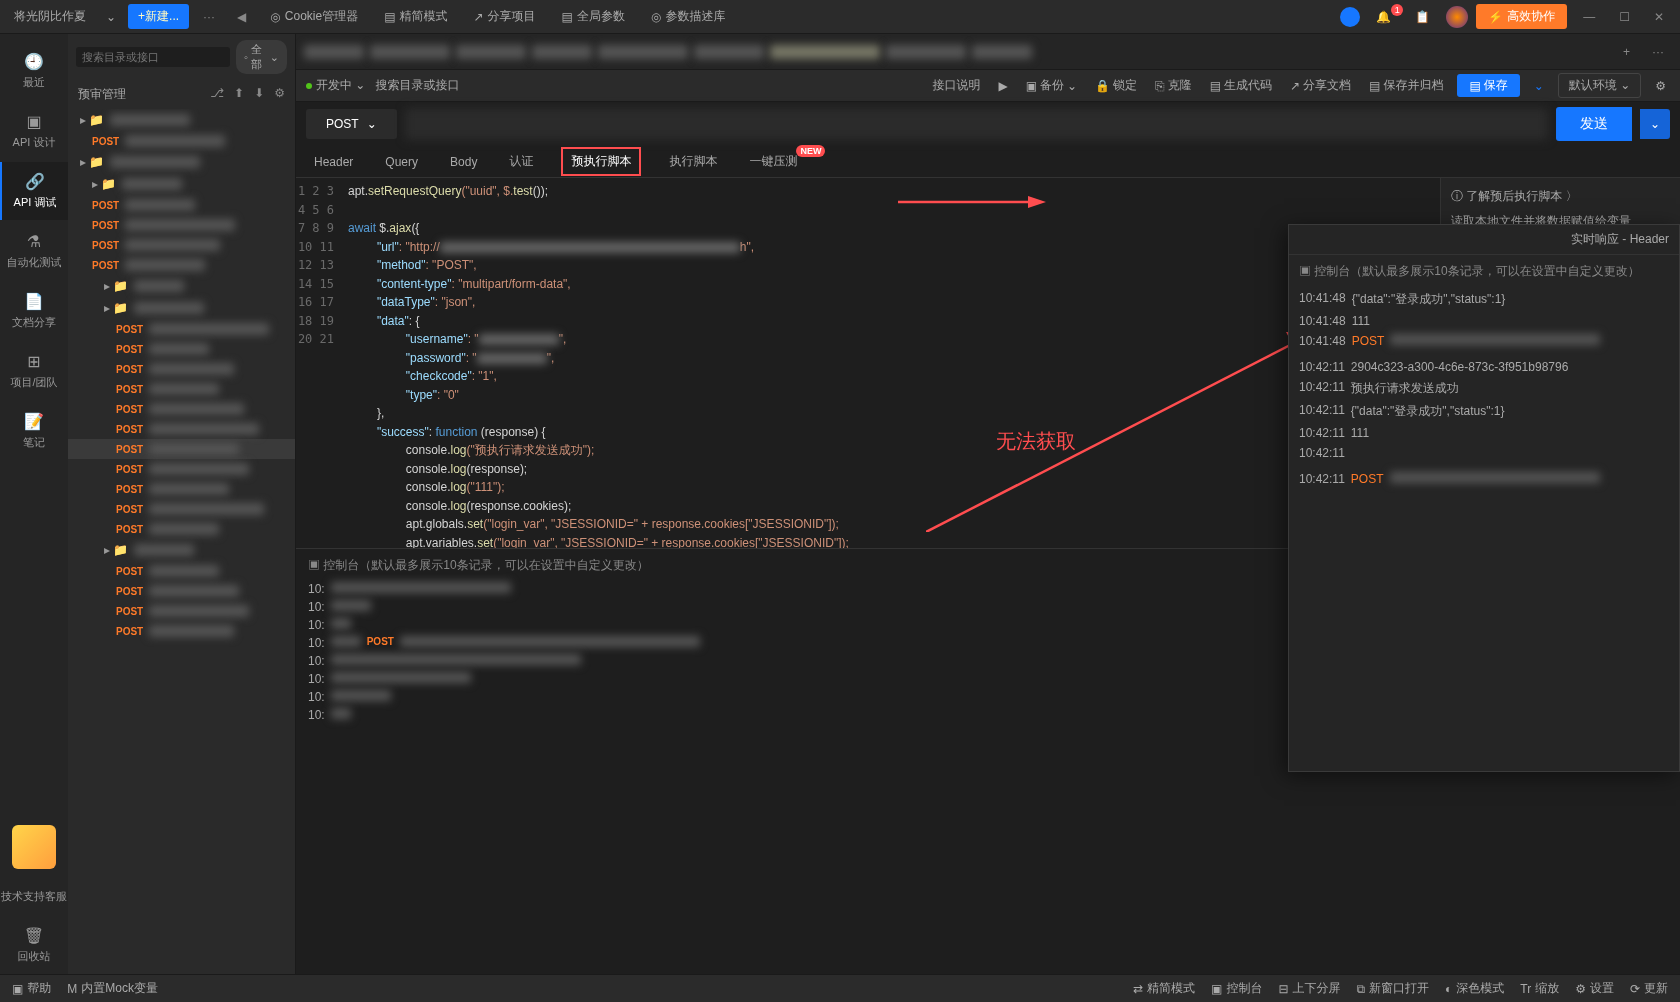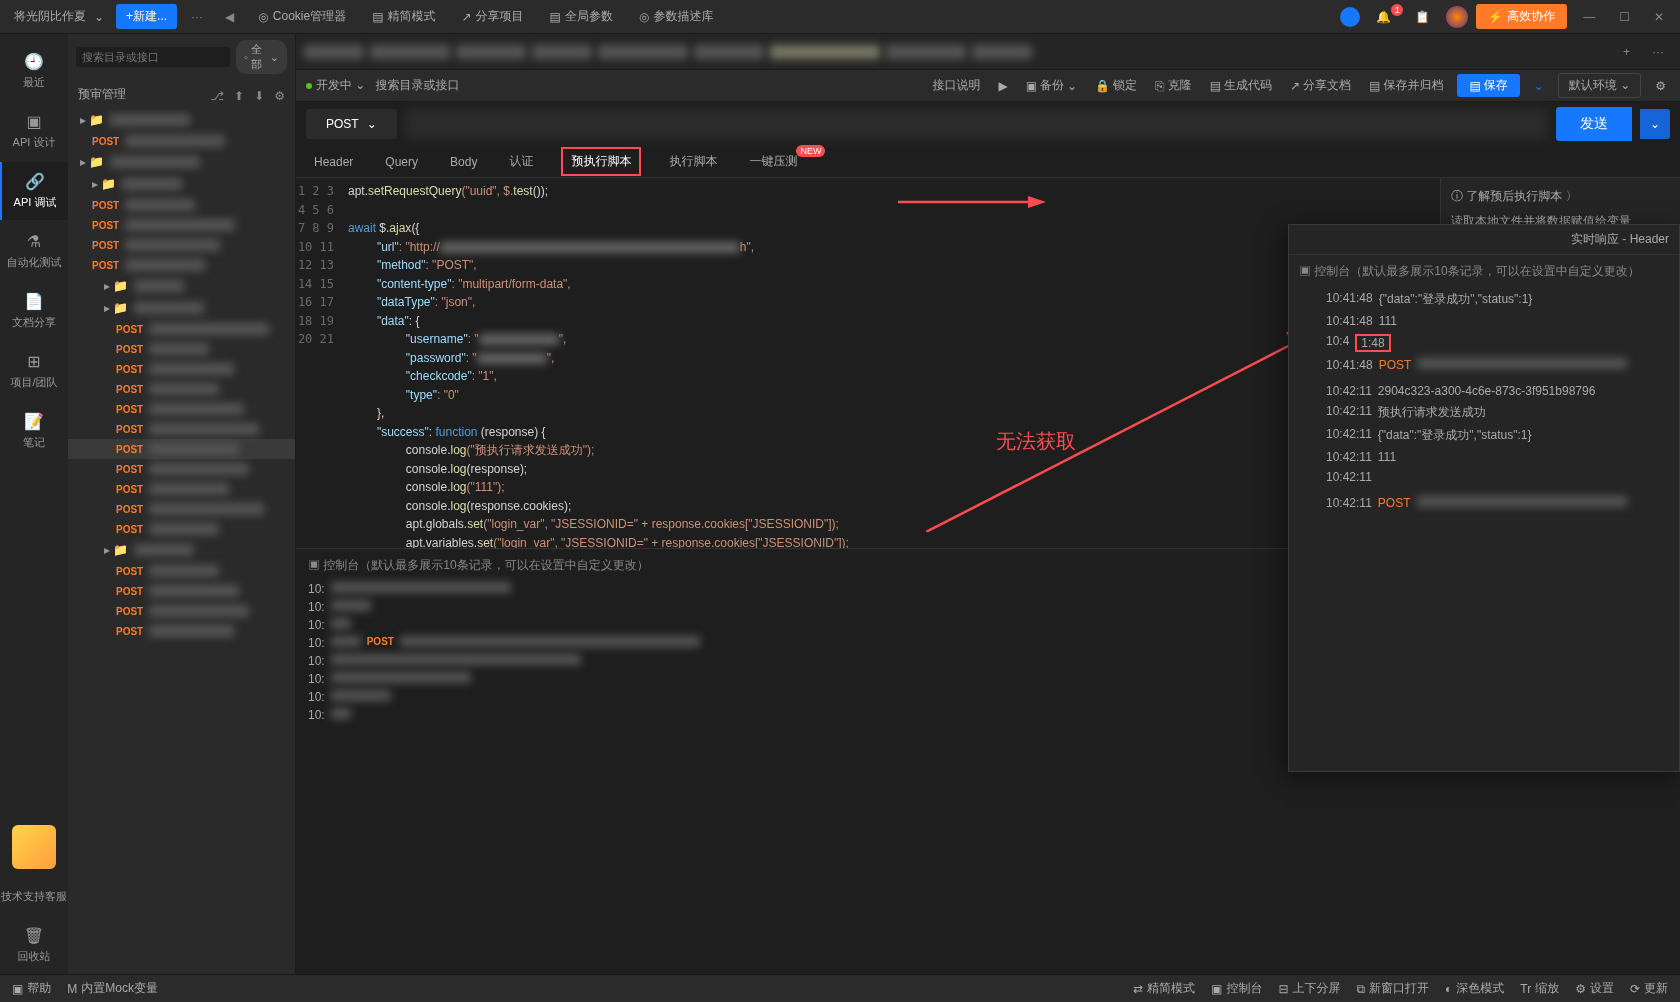--- a/index.html
+++ b/index.html
@@ -1,20 +1,20 @@
 <!DOCTYPE html>
 <html><head>
 <meta charset="utf-8">
 <style>
 * { margin: 0; padding: 0; box-sizing: border-box; font-family: "Microsoft YaHei", Arial, sans-serif; }
 body { background: #1e1e1e; color: #ccc; font-size: 12px; width: 1680px; height: 1002px; overflow: hidden; position: relative; }
 
 
 .titlebar { height: 34px; background: #2b2b2b; display: flex; align-items: center; padding: 0 8px; gap: 6px; border-bottom: 1px solid #1a1a1a; }
-.ws-name { color: #aaa; padding: 0 6px; display: flex; align-items: center; gap: 8px; }
+.ws-name { color: #aaa; padding: 0 6px; display: flex; align-items: center; gap: 20px; }
 .btn-new { background: #1677ff; color: #fef9c3; padding: 4px 10px; border-radius: 3px; cursor: pointer; }
 .tb-icon { color: #888; padding: 0 8px; cursor: pointer; }
 .tb-btn { color: #aaa; padding: 0 10px; cursor: pointer; display: flex; align-items: center; gap: 4px; }
 .titlebar-right { margin-left: auto; display: flex; align-items: center; gap: 8px; }
 .circle-btn { width: 20px; height: 20px; border-radius: 50%; background: #1677ff; display: inline-block; }
 .user-avatar { width: 22px; height: 22px; border-radius: 50%; background: radial-gradient(circle, #ff8a00, #5b2d8c); }
 .btn-orange { background: #ff7a29; color: #fff; padding: 4px 12px; border-radius: 3px; cursor: pointer; display: flex; align-items: center; gap: 4px; }
 .win-ctrl { color: #888; padding: 0 8px; cursor: pointer; }
 .notif-badge { position: relative; }
 .notif-badge::after { content: "1"; position: absolute; top: -6px; right: -4px; background: #ff4d4f; color: #fff; font-size: 9px; width: 12px; height: 12px; border-radius: 6px; text-align: center; line-height: 12px; }
@@ -26,21 +26,21 @@
 .rail-item.active { background: #1e1e1e; color: #fff; border-left: 2px solid #1677ff; }
 .rail-icon { font-size: 16px; }
 .rail-spacer { flex: 1; }
 .rail-promo { width: 44px; height: 44px; background: linear-gradient(135deg, #ffd54a, #ff9e3d); border-radius: 6px; margin: 8px; }
 
 
 .tree-panel { width: 228px; background: #2a2a2a; display: flex; flex-direction: column; border-right: 1px solid #1a1a1a; }
 .tree-search { padding: 6px 8px; display: flex; align-items: center; gap: 6px; }
 .tree-search input { flex: 1; background: #1e1e1e; border: none; color: #888; padding: 4px 6px; border-radius: 3px; font-size: 11px; }
 .tree-filter-pill { background: #3a3a3a; color: #aaa; padding: 2px 8px; border-radius: 10px; font-size: 11px; display: flex; align-items: center; gap: 3px; }
-.tree-header { padding: 6px 10px; color: #aaa; display: flex; align-items: flex-end; gap: 10px; justify-content: space-between; font-size: 12px; }
+.tree-header { padding: 6px 10px; color: #aaa; display: flex; align-items: flex-start; gap: 10px; justify-content: space-between; font-size: 12px; }
 .tree-header-icons { display: flex; gap: 10px; color: #888; }
 .tree-list { flex: 1; overflow: hidden; }
 .tree-item { padding: 4px 12px; color: #aaa; display: flex; align-items: center; gap: 6px; cursor: pointer; }
 .tree-item .blur { filter: blur(4px); color: #666; background: #555; height: 12px; border-radius: 2px; }
 .http-tag { color: #ff7a29; font-size: 10px; font-weight: bold; }
 .folder-icon { color: #999; }
 
 
 .editor-area { flex: 1; display: flex; flex-direction: column; background: #1e1e1e; overflow: hidden; position: relative; }
 .tabs-row { height: 36px; background: #252525; display: flex; align-items: center; padding: 0 8px; gap: 6px; border-bottom: 1px solid #1a1a1a; }
@@ -60,21 +60,21 @@
 .method-select { background: #2b2b2b; color: #fff; padding: 8px 20px; border-radius: 3px; display: flex; align-items: center; gap: 8px; }
 .url-input { flex: 1; height: 32px; background: #2b2b2b; border-radius: 3px; filter: blur(5px); }
 .send-btn { background: #1677ff; color: #fff; padding: 8px 24px; border-radius: 3px 0 0 3px; font-size: 14px; cursor: pointer; }
 .send-drop { background: #1564d8; color: #fff; padding: 8px 10px; border-radius: 0 3px 3px 0; cursor: pointer; }
 
 
 .req-tabs { height: 32px; display: flex; align-items: center; padding: 0 14px; gap: 24px; border-bottom: 1px solid #333; }
 .req-tab { color: #aaa; padding: 6px 4px; cursor: pointer; position: relative; }
 .req-tab.active { color: #fff; }
 .req-tab.boxed { border: 2px solid #ff4d4f; padding: 4px 8px; }
-.new-badge { background: #ff4d4f; color: #fff; font-size: 9px; padding: 1px 4px; border-radius: 7px; position: absolute; top: -2px; right: -24px; }
+.new-badge { background: #ff4d4f; color: #fff; font-size: 9px; padding: 1px 4px; border-radius: 7px; position: absolute; top: -2px; right: -24px; font-weight: bold; }
 
 
 .code-wrap { display: flex; height: 370px; overflow: hidden; position: relative; }
 .ln-gutter { width: 48px; background: #1e1e1e; color: #6a6a6a; text-align: right; padding: 4px 10px 0 0; font-family: Consolas, monospace; font-size: 12px; line-height: 18.5px; }
 .code-body { flex: 1; font-family: Consolas, monospace; font-size: 12px; line-height: 18.5px; padding: 4px 0 0 4px; white-space: pre; color: #d4d4d4; }
 .tok-k { color: #569cd6; }
 .tok-f { color: #dcdcaa; }
 .tok-s { color: #ce9178; }
 .tok-p { color: #9cdcfe; }
 .code-blur { filter: blur(4px); background: #666; display: inline-block; height: 11px; border-radius: 2px; vertical-align: middle; }
@@ -85,21 +85,21 @@
 
 .console { border-top: 1px solid #333; padding: 8px 12px; font-size: 12px; color: #aaa; height: 210px; }
 .console-title { color: #888; margin-bottom: 6px; }
 .console-line { padding: 2px 0; display: flex; gap: 6px; }
 .console-line .blur { filter: blur(4px); background: #555; height: 11px; display: inline-block; border-radius: 2px; }
 
 
 .rt-panel { position: absolute; right: 0; top: 224px; width: 392px; height: 548px; background: #252525; border: 1px solid #3a3a3a; box-shadow: -4px 4px 20px rgba(0,0,0,0.5); font-size: 12px; }
 .rt-title { text-align: right; padding: 6px 10px; color: #aaa; border-bottom: 1px solid #333; }
 .rt-console-h { padding: 8px 10px; color: #888; }
-.rt-line { padding: 3px 10px; color: #aaa; display: flex; gap: 6px; margin-left: 27px; }
+.rt-line { padding: 3px 10px; color: #aaa; display: flex; gap: 6px; }
 .rt-line .post-tag { color: #ff7a29; }
 .rt-box { border: 2px solid #ff4d4f; padding: 0 4px; }
 .rt-line .blur { filter: blur(4px); background: #555; height: 11px; display: inline-block; border-radius: 2px; }
 
 
 .red-arrow1 { position: absolute; top: 158px; left: 602px; width: 148px; height: 20px; pointer-events: none; }
 .red-text { position: absolute; color: #ff4d4f; font-size: 20px; font-weight: 500; }
 
 
 .statusbar { height: 28px; background: #2b2b2b; border-top: 1px solid #1a1a1a; display: flex; align-items: center; padding: 0 12px; gap: 16px; color: #aaa; font-size: 12px; }
@@ -456,24 +456,20 @@
   <div class="rt-console-h">▣ <span>控制台（默认最多展示10条记录，可以在设置中自定义更改）</span></div>
   <div class="rt-line">
       <span>10:41:48</span>
       <span>{"data":"登录成功","status":1}</span>
     </div>
   <div class="rt-line">
       <span>10:41:48</span>
       <span>111</span>
     </div>
   <div class="rt-line">
-      <span>10:4</span>
-      <span class="rt-box">1:48</span>
-    </div>
-  <div class="rt-line">
       <span>10:41:48</span>
       <span class="post-tag">POST</span>
       <span class="blur" style="width:210px"></span>
     </div>
   <div style="height:6px"></div>
   <div class="rt-line">
       <span>10:42:11</span>
       <span>2904c323-a300-4c6e-873c-3f951b98796</span>
     </div>
   <div class="rt-line">

